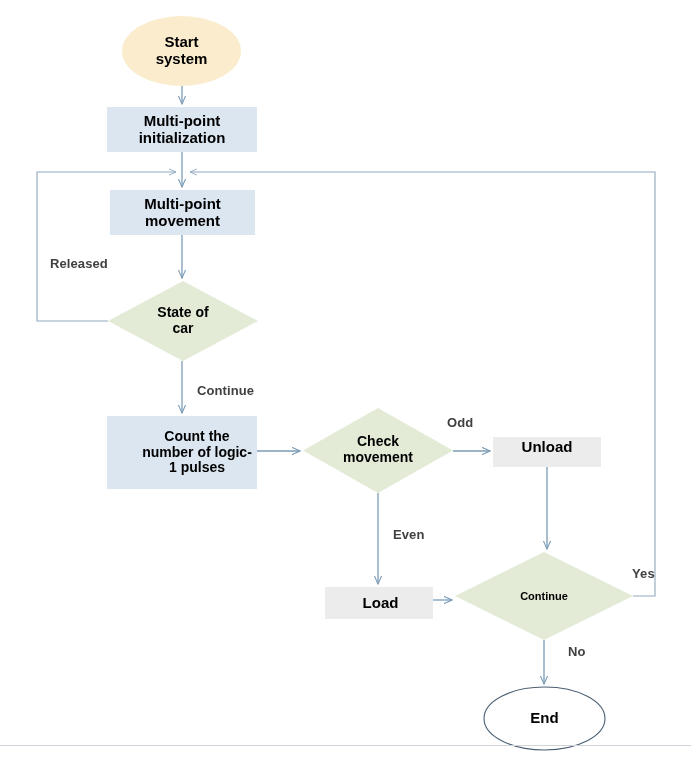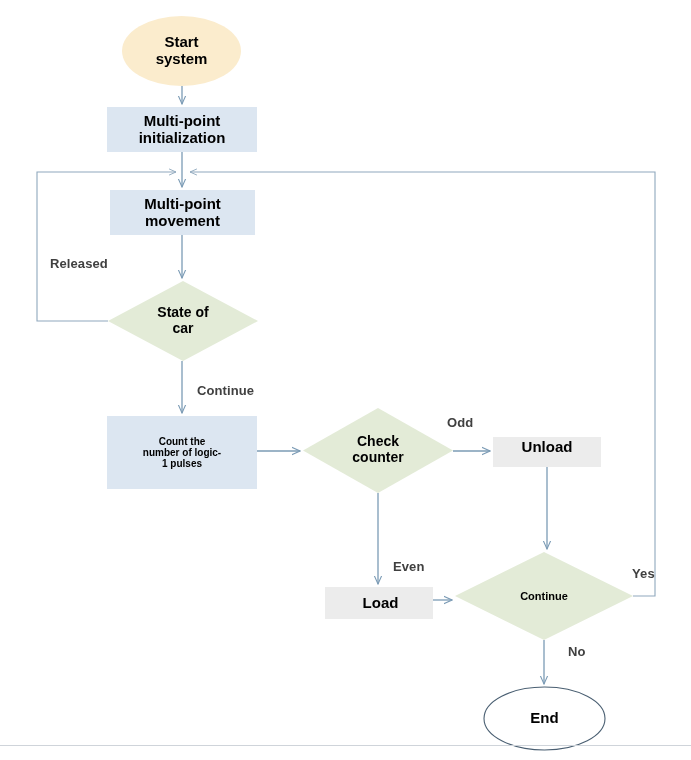--- a/index.html
+++ b/index.html
@@ -118,40 +118,40 @@
 
 <div class="node-label" style="left:107px; top:107px; width:150px; height:45px; font-size:15px;">Multi-point
 initialization</div>
 
 <div class="node-label" style="left:110px; top:190px; width:145px; height:45px; font-size:15px;">Multi-point
 movement</div>
 
 <div class="node-label" style="left:108px; top:291px; width:150px; height:60px; font-size:14px;">State of
 car</div>
 
-<div class="node-label" style="left:107px; top:416px; width:150px; height:73px; font-size:10px;">Count the
+<div class="node-label" style="left:107px; top:416px; width:150px; height:73px; font-size:14px;padding-left:15px;">Count the
 number of logic-
 1 pulses</div>
 
 <div class="node-label" style="left:303px; top:420px; width:150px; height:60px; font-size:14px;">Check
-counter</div>
+movement</div>
 
 <div class="node-label" style="left:493px; top:437px; width:108px; height:20px; font-size:15px;">Unload</div>
 
 <div class="node-label" style="left:325px; top:587px; width:111px; height:32px; font-size:15px;">Load</div>
 
 <div class="node-label" style="left:455px; top:552px; width:178px; height:88px; font-size:11px;">Continue</div>
 
 <div class="node-label sans-label" style="left:484px; top:687px; width:121px; height:63px; font-size:15px;">End</div>
 
 <div class="edge-label" style="left:50px; top:256px;">Released</div>
 
 <div class="edge-label" style="left:197px; top:383px;">Continue</div>
 
 <div class="edge-label" style="left:447px; top:415px;">Odd</div>
 
-<div class="edge-label" style="left:393px; top:527px;margin-top:32px;">Even</div>
+<div class="edge-label" style="left:393px; top:527px;">Even</div>
 
 <div class="edge-label" style="left:632px; top:566px;">Yes</div>
 
 <div class="edge-label" style="left:568px; top:644px;">No</div>
 
 <div class="bottom-rule" style="top:745px;"></div>
 
 </body></html>

